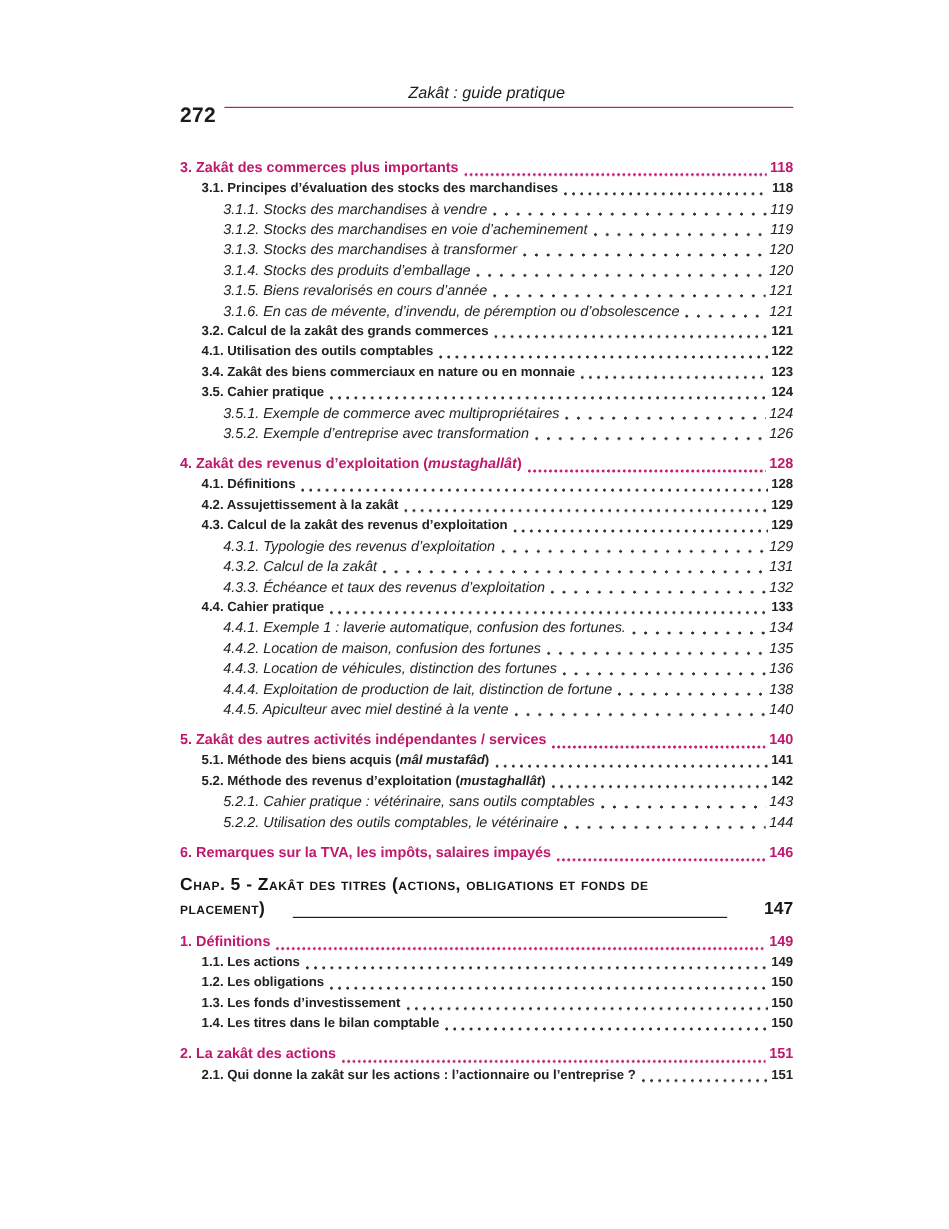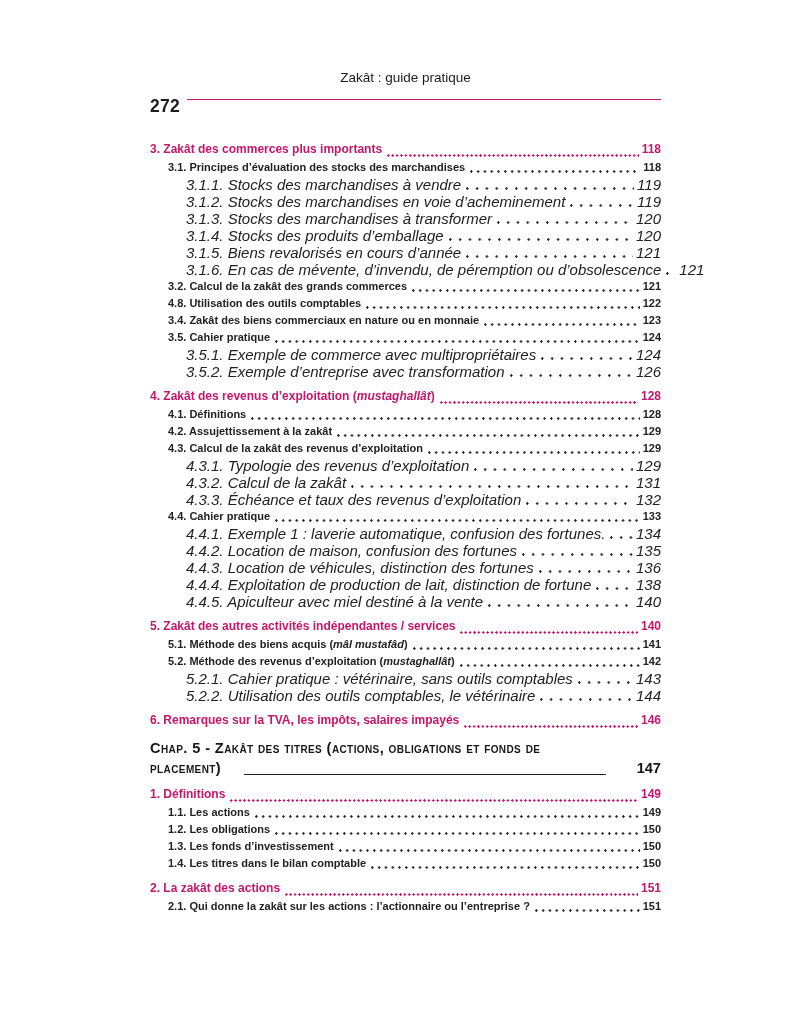--- a/index.html
+++ b/index.html
@@ -6,42 +6,42 @@
   * { margin:0; padding:0; box-sizing:border-box; }
   html,body { background:#ffffff; }
   body {
     width:791px; height:1024px; position:relative; overflow:hidden;
     font-family:"Liberation Sans", sans-serif; color:var(--ink);
   }
   .page-col { position:absolute; left:150px; top:70px; width:511px; }
 
   
   .running-header { margin-bottom:22px; }
-  .rh-title { text-align:center; font-size:13.5px; margin-bottom:11px; }
+  .rh-title { text-align:center; font-style:italic; font-size:13.5px; margin-bottom:1px; }
   .rh-row { display:flex; }
   .rh-pagenum { font-weight:bold; font-size:17.5px; letter-spacing:0.3px; }
   .rh-rule { flex:1; height:1.3px; background:var(--magenta); margin-left:7px; margin-top:3px; }
 
   
   .toc-row { display:flex; align-items:baseline; }
   .entry-text { white-space:nowrap; }
   .page-num { white-space:nowrap; text-align:right; }
   .leader { flex:1; align-self:flex-end; height:3px; min-width:10px;
             margin:0 3px 3px 5px; background-repeat:repeat-x; background-position:left center; }
 
   .lvl1 { color:var(--magenta); font-weight:bold; font-size:12px; line-height:20px; margin-top:6px; }
   .lvl1 .leader { background-image:radial-gradient(circle at 1.3px 1.5px, var(--magenta) 1.05px, transparent 1.35px);
                   background-size:4.4px 3px; margin-bottom:2.5px; }
   .lvl1 .page-num { color:var(--magenta); }
 
   .lvl2 { font-weight:bold; font-size:11px; line-height:17px; padding-left:18px; color:#222; }
   .lvl2 .leader { background-image:radial-gradient(circle at 1.3px 1.5px, #2a2a2a 1.05px, transparent 1.35px);
                   background-size:6.8px 3px; }
 
-  .lvl3 { font-style:italic; font-weight:400; font-size:15px; line-height:17px; padding-left:36px; color:#222; }
+  .lvl3 { font-style:italic; font-weight:400; font-size:12px; line-height:17px; padding-left:36px; color:#222; }
   .lvl3 .leader { background-image:radial-gradient(circle at 1.3px 1.5px, #2a2a2a 1.05px, transparent 1.35px);
                   background-size:9.8px 3px; }
 
   .entry-text .it { font-style:italic; }
 
   
   .chapter { margin-top:8px; margin-bottom:3px; font-weight:bold; font-size:14.6px;
              line-height:20px; font-variant:small-caps; letter-spacing:0.4px; color:#161616; }
   .chapter-line2 { display:flex; align-items:baseline;gap:21px; }
   .chapter-rule { flex:1; align-self:flex-end; border-bottom:1.6px solid #1e1e1e; margin:0 10px 3px 2px; }
@@ -100,21 +100,21 @@
     <span class="entry-text"><span class="pre">3.1.6. En cas de mévente, d’invendu, de péremption ou d’obsolescence</span></span>
     <span class="leader"></span>
     <span class="page-num">121</span>
   </div>
       <div class="toc-row lvl2">
     <span class="entry-text"><span class="pre">3.2. Calcul de la zakât des grands commerces</span></span>
     <span class="leader"></span>
     <span class="page-num">121</span>
   </div>
       <div class="toc-row lvl2">
-    <span class="entry-text"><span class="pre">4.8. Utilisation des outils comptables</span></span>
+    <span class="entry-text"><span class="pre">4.1. Utilisation des outils comptables</span></span>
     <span class="leader"></span>
     <span class="page-num">122</span>
   </div>
       <div class="toc-row lvl2">
     <span class="entry-text"><span class="pre">3.4. Zakât des biens commerciaux en nature ou en monnaie</span></span>
     <span class="leader"></span>
     <span class="page-num">123</span>
   </div>
       <div class="toc-row lvl2">
     <span class="entry-text"><span class="pre">3.5. Cahier pratique</span></span>

